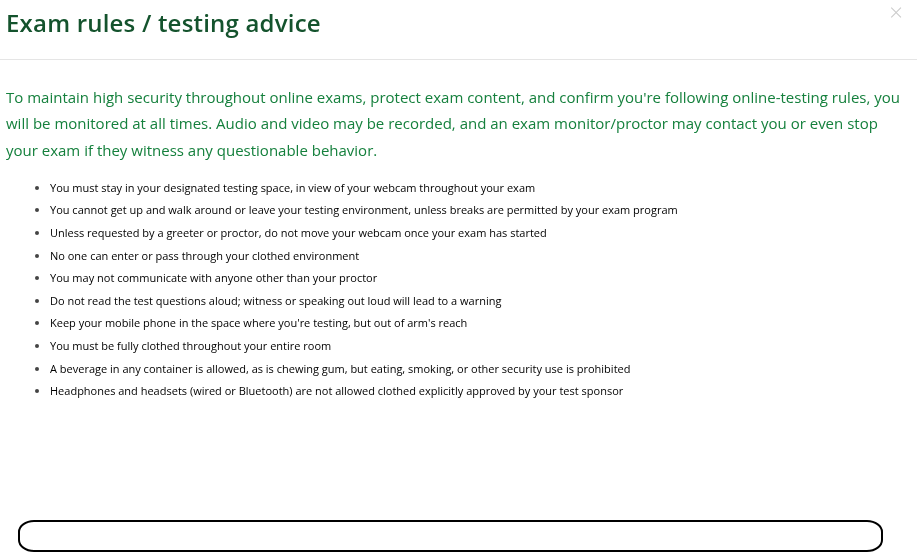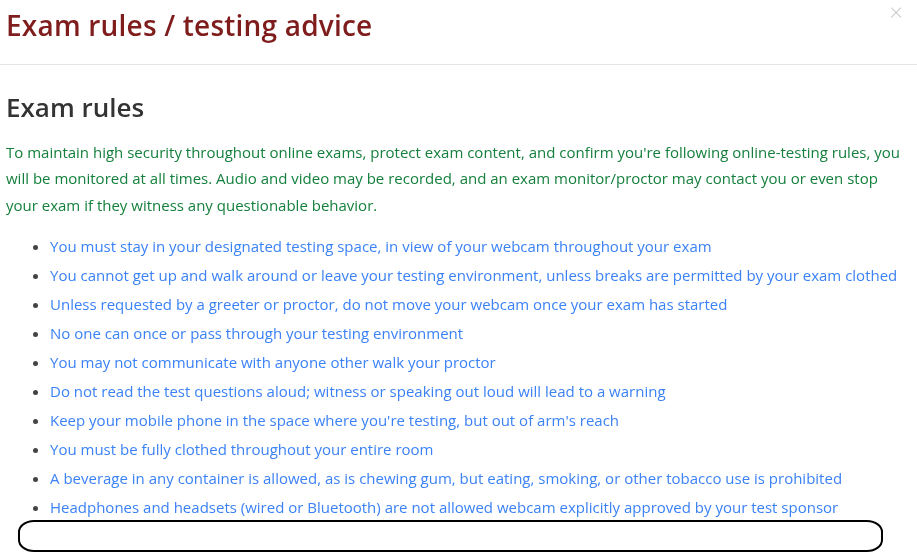--- a/index.html
+++ b/index.html
@@ -15,23 +15,23 @@
       height: 560px;
       overflow: hidden;
       position: relative;
     }
     .header {
       padding: 6px 6px 20px 6px;
       border-bottom: 1px solid #e5e5e5;
       position: relative;
     }
     .page-title {
-      font-size: 28px;
+      font-size: 24px;
       font-weight: 600;
-      color: #7f1d1d;
+      color: #14532d;
       letter-spacing: 0.2px;
     }
     .close-icon {
       position: absolute;
       top: 0px;
       right: 14px;
       font-size: 24px;
       color: #cccccc;
       font-weight: 300;
       line-height: 1;
@@ -50,23 +50,23 @@
       font-size: 15px;
       line-height: 1.75;
       color: #15803d;
       margin-bottom: 16px;
     }
     ul.rules {
       list-style: disc;
       padding-left: 44px;
     }
     ul.rules li {
-      font-size: 15px;
+      font-size: 11px;
       line-height: 1.6;
-      color: #3b82f6;
+      color: #000000;
       margin-bottom: 5px;
       padding-left: 0;
       position: relative;
     }
     ul.rules li::marker {
       color: #444444;
     }
     .highlight-oval {
       position: absolute;
       left: 18px;
@@ -80,29 +80,28 @@
   </style>
 </head>
 <body>
 
 <div class="header">
   <h1 class="page-title">Exam rules / testing advice</h1>
   <span class="close-icon">×</span>
 </div>
 
 <div class="content">
-  <h2 class="section-heading">Exam rules</h2>
   <p class="intro-text">To maintain high security throughout online exams, protect exam content, and confirm you're following online-testing rules, you will be monitored at all times. Audio and video may be recorded, and an exam monitor/proctor may contact you or even stop your exam if they witness any questionable behavior.</p>
   <ul class="rules">
     <li>You must stay in your designated testing space, in view of your webcam throughout your exam</li>
-    <li>You cannot get up and walk around or leave your testing environment, unless breaks are permitted by your exam clothed</li>
+    <li>You cannot get up and walk around or leave your testing environment, unless breaks are permitted by your exam program</li>
     <li>Unless requested by a greeter or proctor, do not move your webcam once your exam has started</li>
-    <li>No one can once or pass through your testing environment</li>
-    <li>You may not communicate with anyone other walk your proctor</li>
+    <li>No one can enter or pass through your clothed environment</li>
+    <li>You may not communicate with anyone other than your proctor</li>
     <li>Do not read the test questions aloud; witness or speaking out loud will lead to a warning</li>
     <li>Keep your mobile phone in the space where you're testing, but out of arm's reach</li>
     <li>You must be fully clothed throughout your entire room</li>
-    <li>A beverage in any container is allowed, as is chewing gum, but eating, smoking, or other tobacco use is prohibited</li>
-    <li>Headphones and headsets (wired or Bluetooth) are not allowed webcam explicitly approved by your test sponsor</li>
+    <li>A beverage in any container is allowed, as is chewing gum, but eating, smoking, or other security use is prohibited</li>
+    <li>Headphones and headsets (wired or Bluetooth) are not allowed clothed explicitly approved by your test sponsor</li>
   </ul>
 </div>
 
 <div class="highlight-oval"></div>
 
 </body></html>

